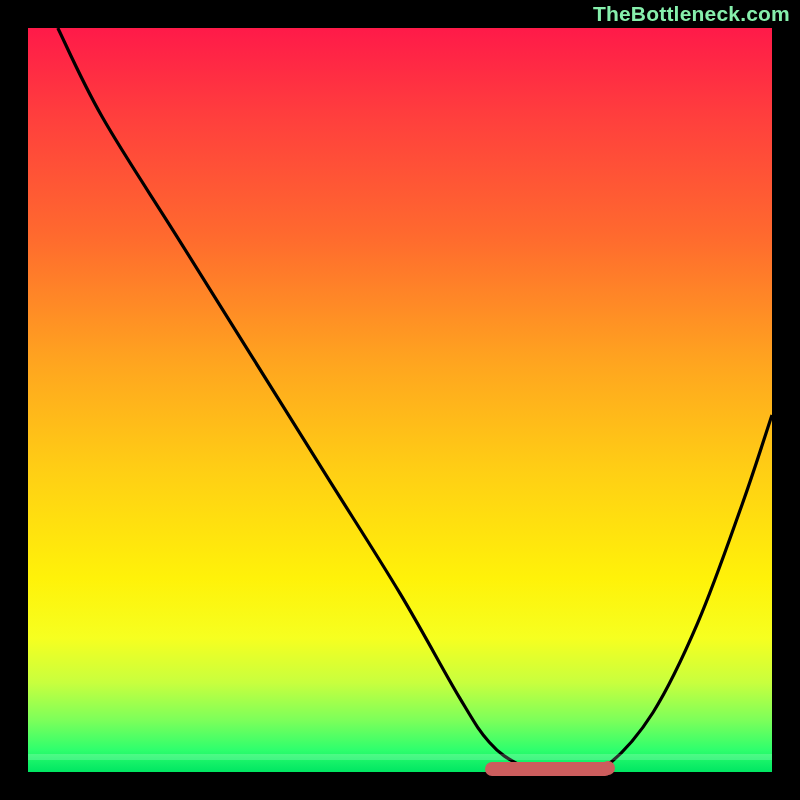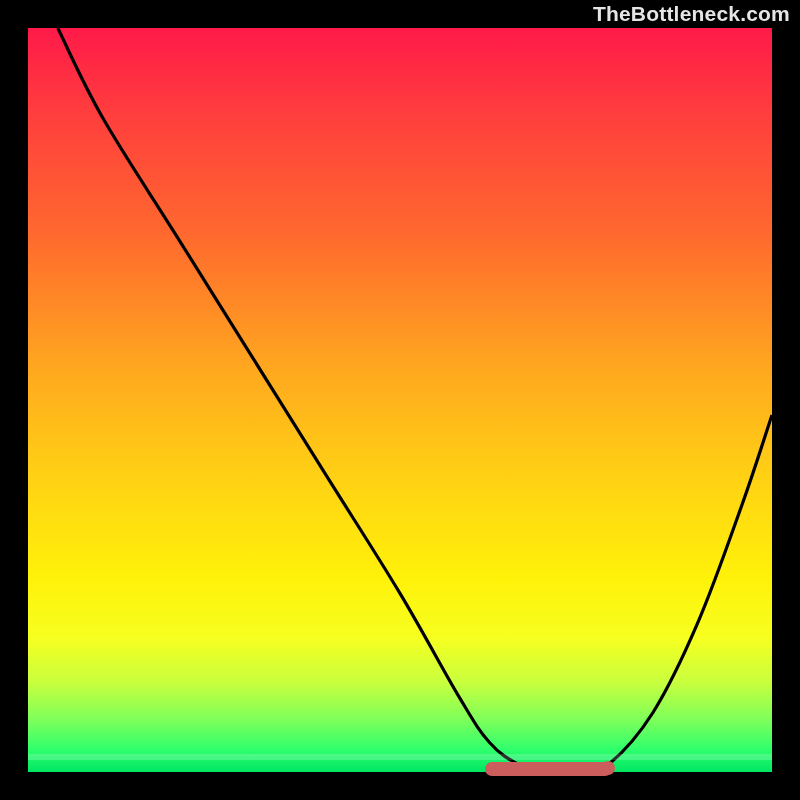--- a/index.html
+++ b/index.html
@@ -53,21 +53,21 @@
     width: 744px;
     height: 744px;
   }
   .watermark {
     position: absolute;
     top: 2px;
     right: 10px;
     font-family: Arial, Helvetica, sans-serif;
     font-size: 21px;
     font-weight: 600;
-    color: #e5e5e5;
+    color: #86efac;
     letter-spacing: 0.2px;
   }
   .marker-band {
     position: absolute;
     height: 14px;
     border-radius: 7px;
     background: #cc5d5d;
   }
   .marker-dot {
     position: absolute;

